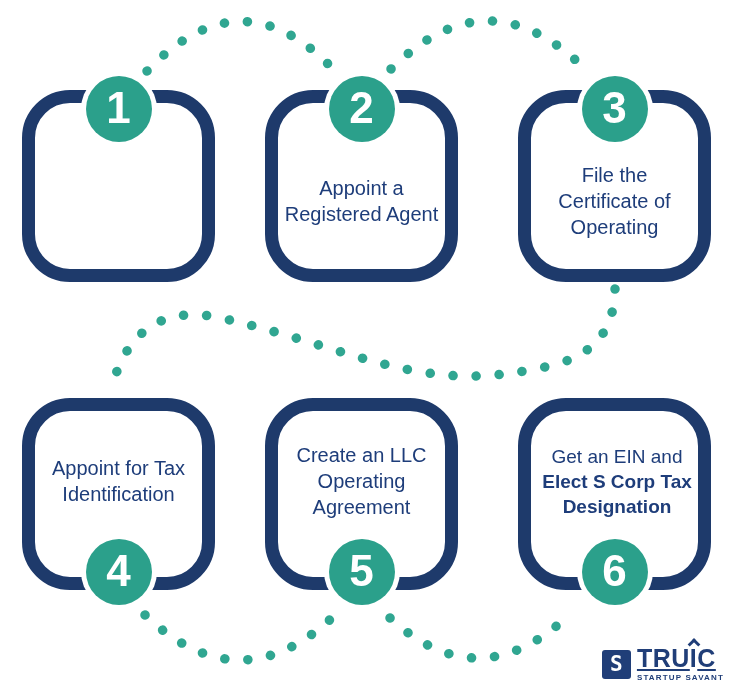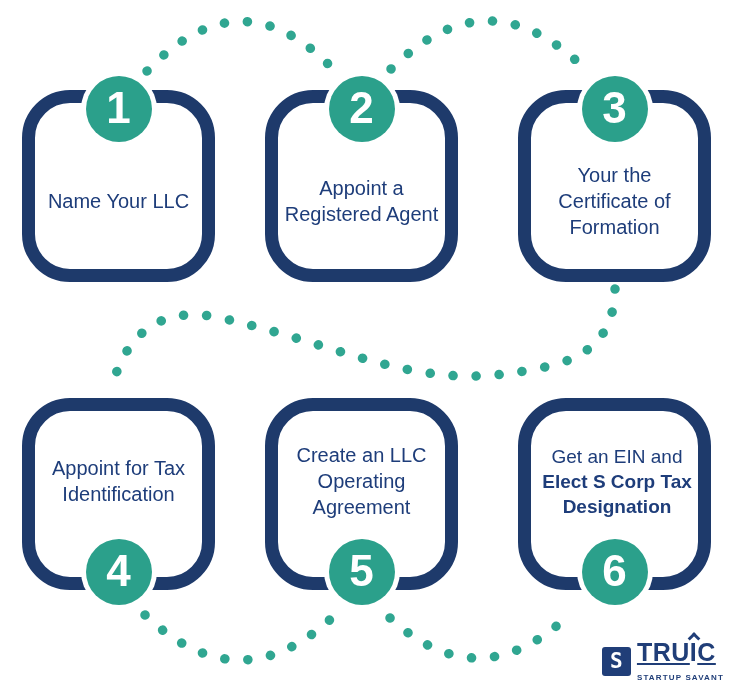--- a/index.html
+++ b/index.html
@@ -106,61 +106,58 @@
     width:6px;height:6px;
     border-top:3px solid var(--logo-navy);
     border-left:3px solid var(--logo-navy);
     transform:translateX(-50%) rotate(45deg);
   }
   .logo-sub{
     color:var(--logo-navy);
     font-size:8px;
     font-weight:700;
     letter-spacing:1.15px;
-    margin-top:8px;
+    margin-top:2px;
     white-space:nowrap;
   }
 </style>
 </head>
 <body>
 
 <div class="canvas">
 
   <svg class="connectors" viewBox="0 0 731 691" aria-hidden="true">
     <path class="dots" d="M 147 71 Q 241 -27 333 69"></path>
     <path class="dots" d="M 391 69 Q 488 -27 585 69"></path>
     <path class="dots" d="M 615 289 C 614 332 593 357 545 367 C 497 377 467 379 421 372 C 361 362 301 336 221 318 C 181 309 133 315 113 383"></path>
     <path class="dots" d="M 145 615 Q 240 705 335 615"></path>
     <path class="dots" d="M 390 618 Q 480 700 570 614"></path>
   </svg>
 
   <div class="card top" style="left:22px">
     <div class="badge at-top">
       <span class="badge-num">1</span>
     </div>
-    <div class="card-text">
-      <span>Name Your LLC</span><span class="b"></span>
-    </div>
   </div>
 
   <div class="card top" style="left:265px">
     <div class="badge at-top">
       <span class="badge-num">2</span>
     </div>
     <div class="card-text">
       <span>Appoint a Registered Agent</span><span class="b"></span>
     </div>
   </div>
 
   <div class="card top" style="left:518px">
     <div class="badge at-top">
       <span class="badge-num">3</span>
     </div>
     <div class="card-text">
-      <span>Your the Certificate of Formation</span><span class="b"></span>
+      <span>File the Certificate of Operating</span><span class="b"></span>
     </div>
   </div>
 
   <div class="card bottom" style="left:22px">
     <div class="badge at-bottom">
       <span class="badge-num">4</span>
     </div>
     <div class="card-text">
       <span>Appoint for Tax Identification</span><span class="b"></span>
     </div>

